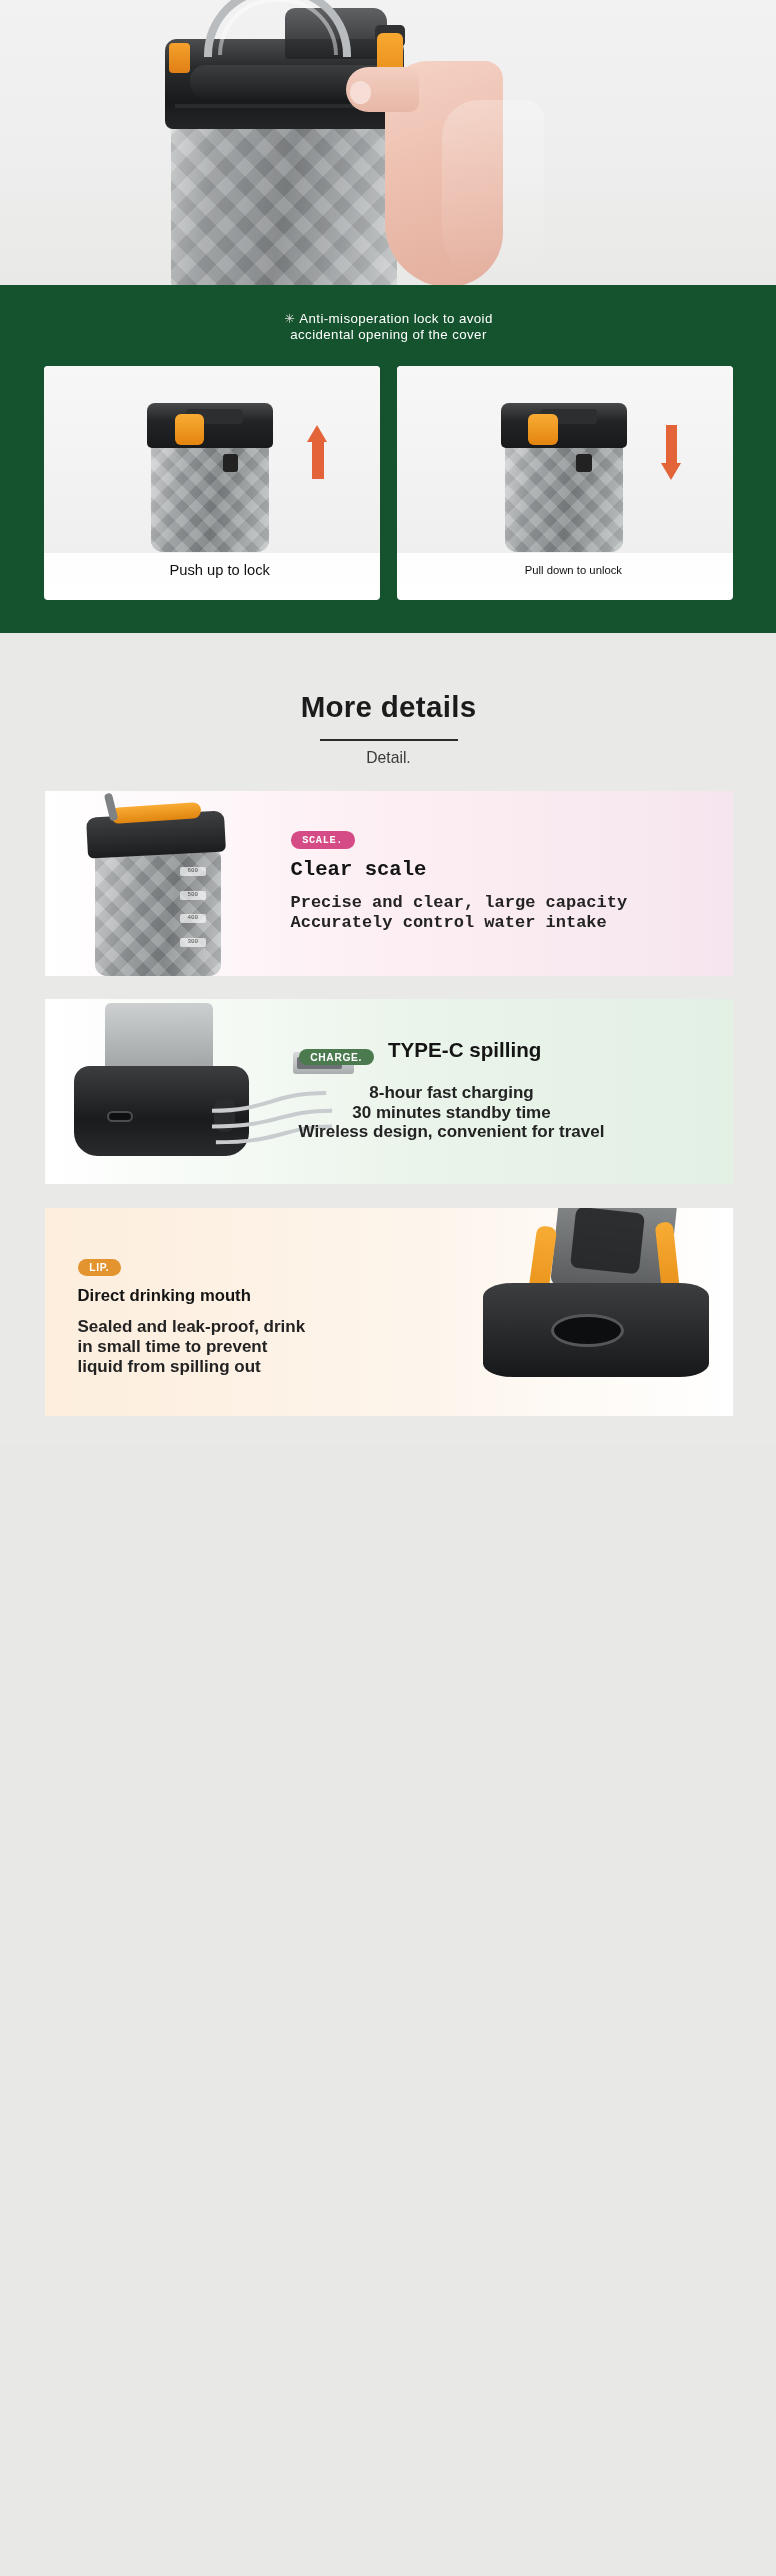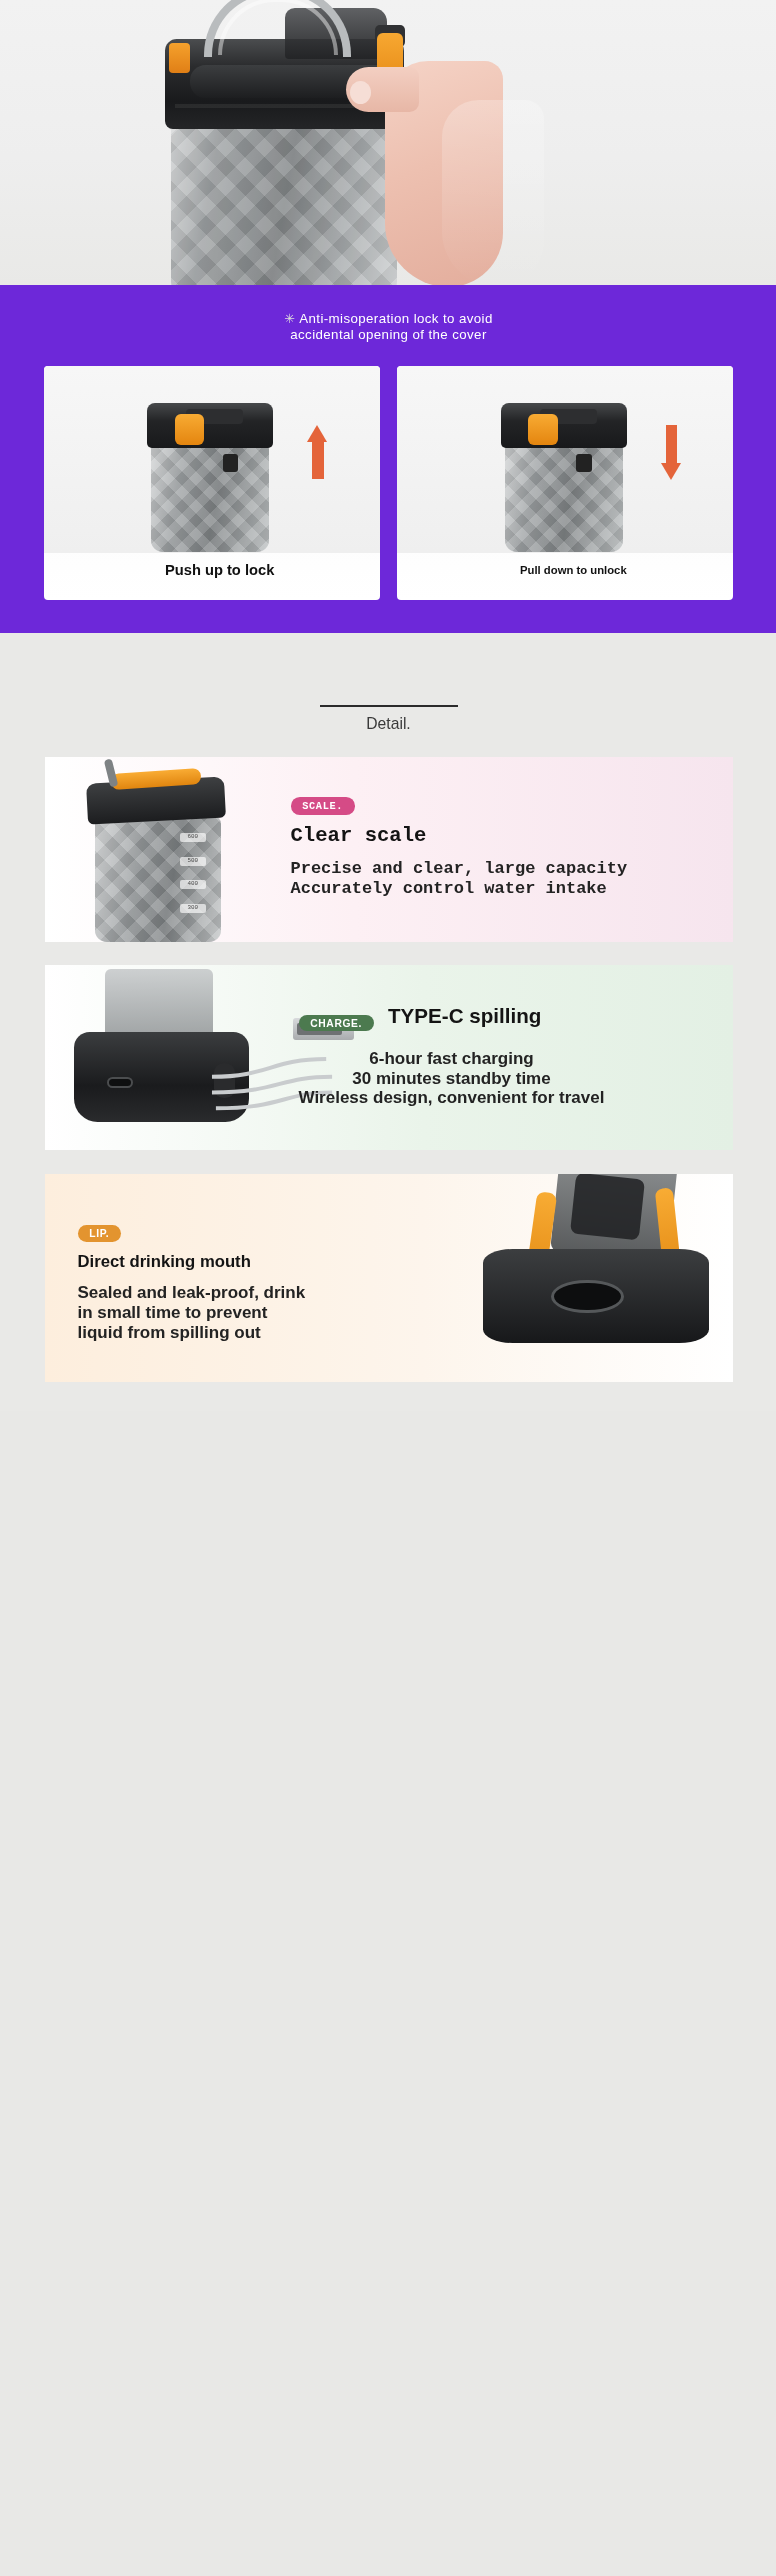--- a/index.html
+++ b/index.html
@@ -101,21 +101,21 @@
   }
   .palm2 {
     position:absolute; left:57px; top:39px; width:102px; height:187px;
     background:linear-gradient(180deg,rgba(255,255,255,.25),rgba(255,255,255,0));
     border-radius:39px 19.7px 49px 59px;
   }
 
   
   .lock-section {
     width:777px;
-    background:#6d28d9;
+    background:#14532d;
     padding:25.6px 0 33px;
   }
   .lock-title {
     color:#ffffff;
     text-align:center;
     font-size:13.3px;
     line-height:16.7px;
     letter-spacing:0.4px;
     font-weight:400;
     position:relative;
@@ -185,21 +185,21 @@
   }
   .arrow.down .shaft { top:0; height:39px; }
   .arrow.down .head {
     position:absolute; left:0; bottom:0; width:0; height:0;
     border-left:10.8px solid transparent; border-right:10.8px solid transparent;
     border-top:17.7px solid #e4643a;
   }
   .card-caption {
     position:absolute; left:16px; right:0; bottom:0; height:60px;
     display:flex; align-items:center; justify-content:center;
-    color:#111; font-weight:bold;
+    color:#111; font-weight:normal;
   }
   .cap-lg { font-size:14.7px; }
   .cap-sm { font-size:11.3px; }
 
   
   .details-wrap {
     width:777px;
     background:#e9e9e7;
     padding:57px 0 29.5px;
   }
@@ -478,20 +478,21 @@
             <div class="shaft"></div>
             <div class="head"></div>
           </div>
         </div>
         <div class="card-caption cap-sm">Pull down to unlock</div>
       </div>
     </div>
   </div>
 
   <div class="details-wrap">
+    <div class="details-title">More details</div>
     <div class="details-rule"></div>
     <div class="details-sub">Detail.</div>
 
     <div class="feature pink">
       <div class="f-img scale">
         <div class="scale-bottle">
           <div class="sb-body">
             <div class="sb-facets"></div>
             <div class="sb-marks">
               <div class="sb-mark" style="top:3.9px">600</div>
@@ -528,21 +529,21 @@
             <path d="M2 36 C 70 36, 70 20, 124 20" stroke="#c9ccce" stroke-width="4" fill="none"></path>
             <path d="M6 52 C 74 52, 74 36, 124 36" stroke="#c9ccce" stroke-width="4" fill="none"></path>
           </svg>
         </div>
         <div class="usb-plug"></div>
         <div class="usb-in"></div>
       </div>
       <div class="f-text right" style="left:254px">
         <span class="tag green">CHARGE.</span>
         <span class="f-head" style="display:inline-block;margin-left:9.8px;vertical-align:middle;">TYPE-C spilling</span>
-        <div class="f-line center" style="margin-top:7.9px">6-hour fast charging</div>
+        <div class="f-line center" style="margin-top:7.9px">8-hour fast charging</div>
         <div class="f-line center">30 minutes standby time</div>
         <div class="f-line center">Wireless design, convenient for travel</div>
       </div>
     </div>
 
     <div class="feature orange tall">
       <div class="f-img lip">
         <div class="lip-bottle">
           <div class="lp-lid"></div>
           <div class="lp-lid-in"></div>

